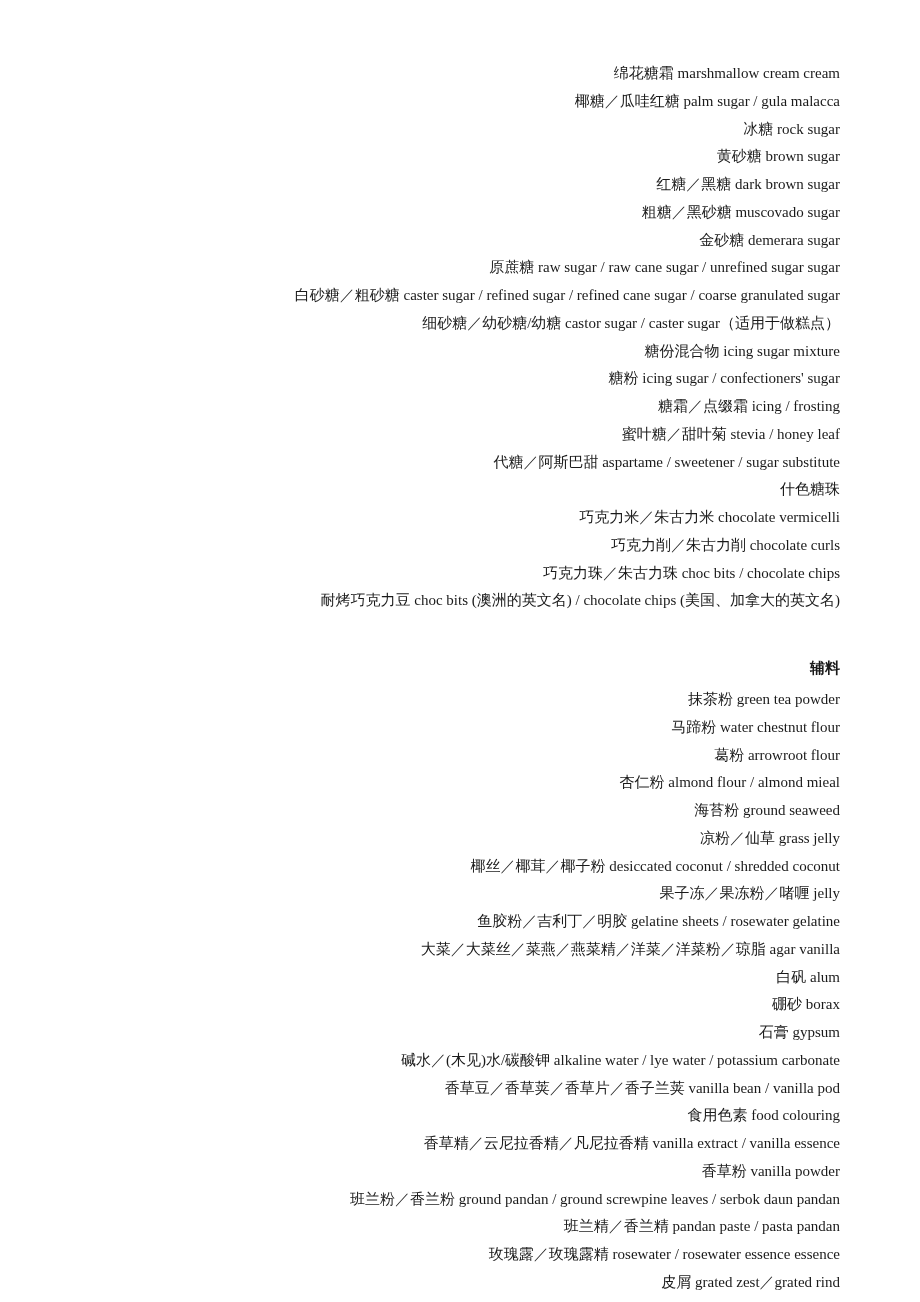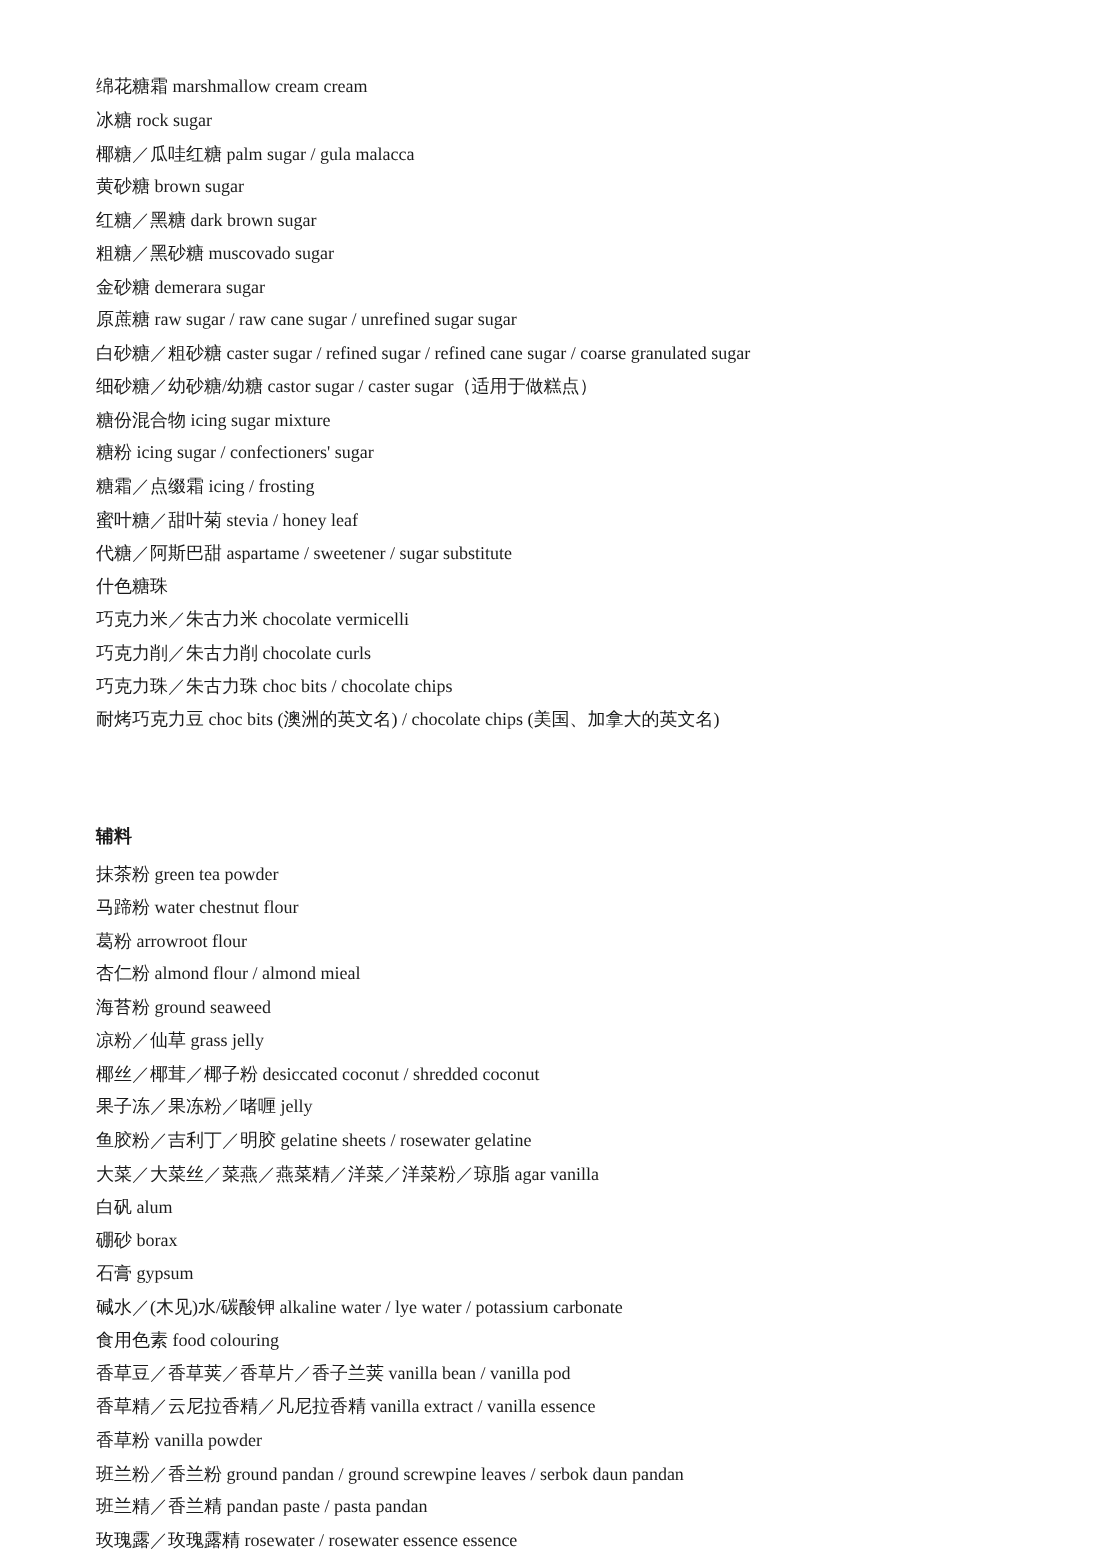--- a/index.html
+++ b/index.html
@@ -12,43 +12,43 @@
       color: #1a1a1a;
       font-family: "SimSun", "宋体", "Times New Roman", serif;
       font-size: 15px;
       line-height: 1.8;
       padding: 60px 80px;
       width: 920px;
       min-height: 1302px;
     }
     .section {
       margin-bottom: 10px;
+      text-align: right;
     }
     .section-header {
       font-weight: bold;
       font-size: 15px;
       margin-bottom: 4px;
-      margin-top: 30px;
     }
     .item {
       display: block;
       line-height: 1.85;
     }
     .spacer {
       height: 30px;
     }
   </style>
 </head>
 <body>
 
 <div class="section">
   <div id="sugar-list">
       <span class="item">绵花糖霜  marshmallow cream cream</span>
+      <span class="item">椰糖／瓜哇红糖  palm sugar / gula malacca</span>
       <span class="item">冰糖  rock sugar</span>
-      <span class="item">椰糖／瓜哇红糖  palm sugar / gula malacca</span>
       <span class="item">黄砂糖  brown sugar</span>
       <span class="item">红糖／黑糖  dark brown sugar</span>
       <span class="item">粗糖／黑砂糖  muscovado sugar</span>
       <span class="item">金砂糖  demerara sugar</span>
       <span class="item">原蔗糖  raw sugar / raw cane sugar / unrefined sugar sugar</span>
       <span class="item">白砂糖／粗砂糖  caster sugar / refined sugar / refined cane sugar / coarse granulated sugar</span>
       <span class="item">细砂糖／幼砂糖/幼糖  castor sugar / caster sugar（适用于做糕点）</span>
       <span class="item">糖份混合物  icing sugar mixture</span>
       <span class="item">糖粉  icing sugar / confectioners' sugar</span>
       <span class="item">糖霜／点缀霜  icing / frosting</span>
@@ -74,22 +74,22 @@
       <span class="item">海苔粉  ground seaweed</span>
       <span class="item">凉粉／仙草  grass jelly</span>
       <span class="item">椰丝／椰茸／椰子粉  desiccated coconut / shredded coconut</span>
       <span class="item">果子冻／果冻粉／啫喱  jelly</span>
       <span class="item">鱼胶粉／吉利丁／明胶  gelatine sheets / rosewater gelatine</span>
       <span class="item">大菜／大菜丝／菜燕／燕菜精／洋菜／洋菜粉／琼脂  agar vanilla</span>
       <span class="item">白矾  alum</span>
       <span class="item">硼砂  borax</span>
       <span class="item">石膏  gypsum</span>
       <span class="item">碱水／(木见)水/碳酸钾  alkaline water / lye water / potassium carbonate</span>
+      <span class="item">香草豆／香草荚／香草片／香子兰荚  vanilla bean / vanilla pod</span>
       <span class="item">食用色素  food colouring</span>
-      <span class="item">香草豆／香草荚／香草片／香子兰荚  vanilla bean / vanilla pod</span>
       <span class="item">香草精／云尼拉香精／凡尼拉香精  vanilla extract / vanilla essence</span>
       <span class="item">香草粉  vanilla powder</span>
       <span class="item">班兰粉／香兰粉  ground pandan / ground screwpine leaves / serbok daun pandan</span>
       <span class="item">班兰精／香兰精  pandan paste / pasta pandan</span>
       <span class="item">玫瑰露／玫瑰露精  rosewater / rosewater essence essence</span>
       <span class="item">皮屑  grated zest／grated  rind</span>
     </div>
 </div>
 
 </body></html>

